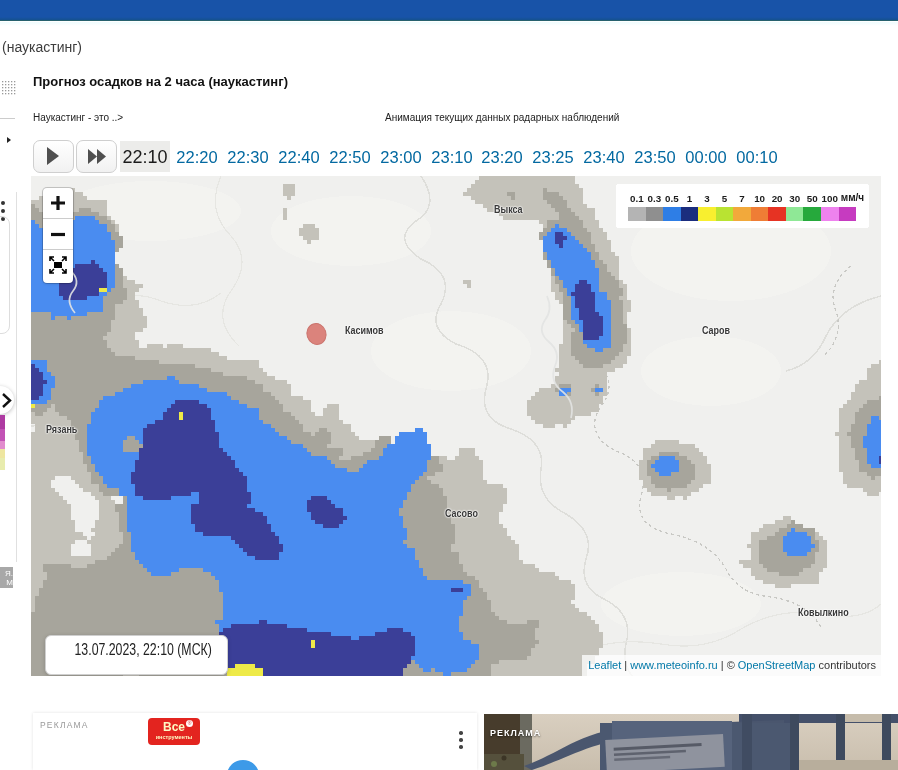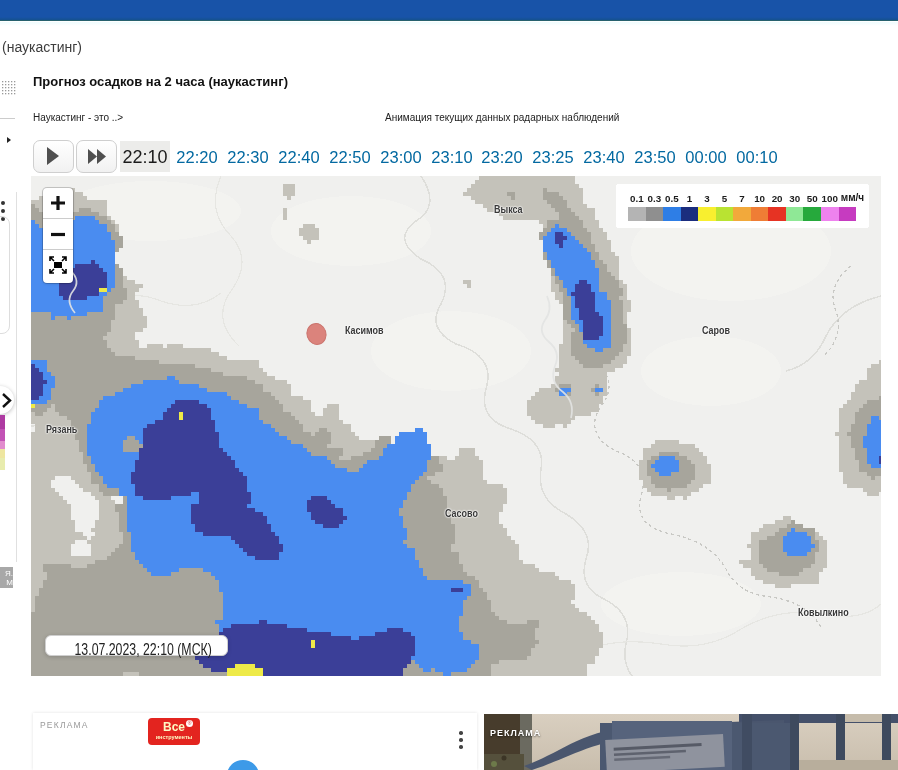--- a/index.html
+++ b/index.html
@@ -14,21 +14,21 @@
 #l1{left:33px;top:112px}
 #l2{left:385px;top:112px}
 .btn{top:140px;width:41px;height:33px;border:1px solid #cfcfcf;border-radius:7px;
  background:linear-gradient(#fff,#f1f1f1)}
 #tsel{left:120px;top:141px;width:50px;height:31px;background:#ececea;
  font-size:18px;color:#1b1b1b;text-align:center;line-height:32px}
 .tl{top:148px;font-size:16.5px;color:#0369a1;width:52px;text-align:center}
 #mapbox{left:31px;top:176px;width:850px;height:500px;background:#e5e5e5;overflow:hidden}
 #zctl{left:12px;top:12px;width:30px;height:95px;background:#fff;border-radius:4px;
  box-shadow:0 0 0 1px rgba(0,0,0,0.18),0 1px 3px rgba(0,0,0,0.12)}
-#tsbox{left:14px;top:459px;width:183px;height:21px;background:#fff;border:1px solid #cfcfcf;
+#tsbox{left:14px;top:459px;width:183px;height:40px;background:#fff;border:1px solid #cfcfcf;
  border-radius:6px;font-size:16px;color:#222;text-align:center;line-height:27px;
  box-shadow:0 1px 4px rgba(0,0,0,0.18)}
 #attr{right:0;top:479px;height:21px;background:rgba(255,255,255,0.75);
  font-size:11px;color:#333;padding:4px 5px 0 6px;white-space:nowrap}
 #attr a{color:#0078A8;text-decoration:none}
 .ad1{left:33px;top:713px;width:444px;height:57px;background:#fff;
  box-shadow:0 0 3px rgba(0,0,0,0.12)}
 #adlabel1{left:40px;top:720px;font-size:8.5px;color:#9a9a9a;letter-spacing:1.2px}
 #vsebadge{left:148px;top:718px;width:52px;height:27px;background:#e3241f;border-radius:4px;
  color:#fef9c3;text-align:center;font-weight:bold}
@@ -196,20 +196,21 @@
       </svg>
  <svg style="display:block;margin:5px auto 0" width="20" height="20">
   <rect x="6" y="7" width="8" height="6" fill="#000"></rect>
   <path d="M2 2l4 0 -4 0 0 4z M2 2l4 4" stroke="#000" stroke-width="1.6" fill="none"></path>
   <path d="M18 2l-4 0 4 0 0 4z M18 2l-4 4" stroke="#000" stroke-width="1.6" fill="none"></path>
   <path d="M2 18l0 -4 0 4 4 0z M2 18l4 -4" stroke="#000" stroke-width="1.6" fill="none"></path>
   <path d="M18 18l-4 0 4 0 0 -4z M18 18l-4 -4" stroke="#000" stroke-width="1.6" fill="none"></path>
  </svg>
 </div>
 <div class="abs" id="tsbox"><span style="display:inline-block;white-space:nowrap;transform:scaleX(0.77);transform-origin:center;margin-left:8px">13.07.2023, 22:10 (МСК)</span></div>
+<div class="abs" id="attr"><a>Leaflet</a> | <a>www.meteoinfo.ru</a> | © <a>OpenStreetMap</a> contributors</div>
 </div>
 <div class="abs ad1"></div>
 <div class="abs" id="adlabel1">РЕКЛАМА</div>
 <div class="abs" id="vsebadge">
     <div style="font-size:12px;line-height:13px;padding-top:3px">Все</div>
     <div style="font-size:5.5px;line-height:6px">инструменты</div>
   </div>
 <div class="abs" style="left:186px;top:720px;width:7px;height:7px;border-radius:50%;background:#fff;color:#e3241f;font-size:5px;line-height:7px;text-align:center">®</div>
 <div class="abs" id="dots3" style="left:459px;top:731px">
     <i></i>

